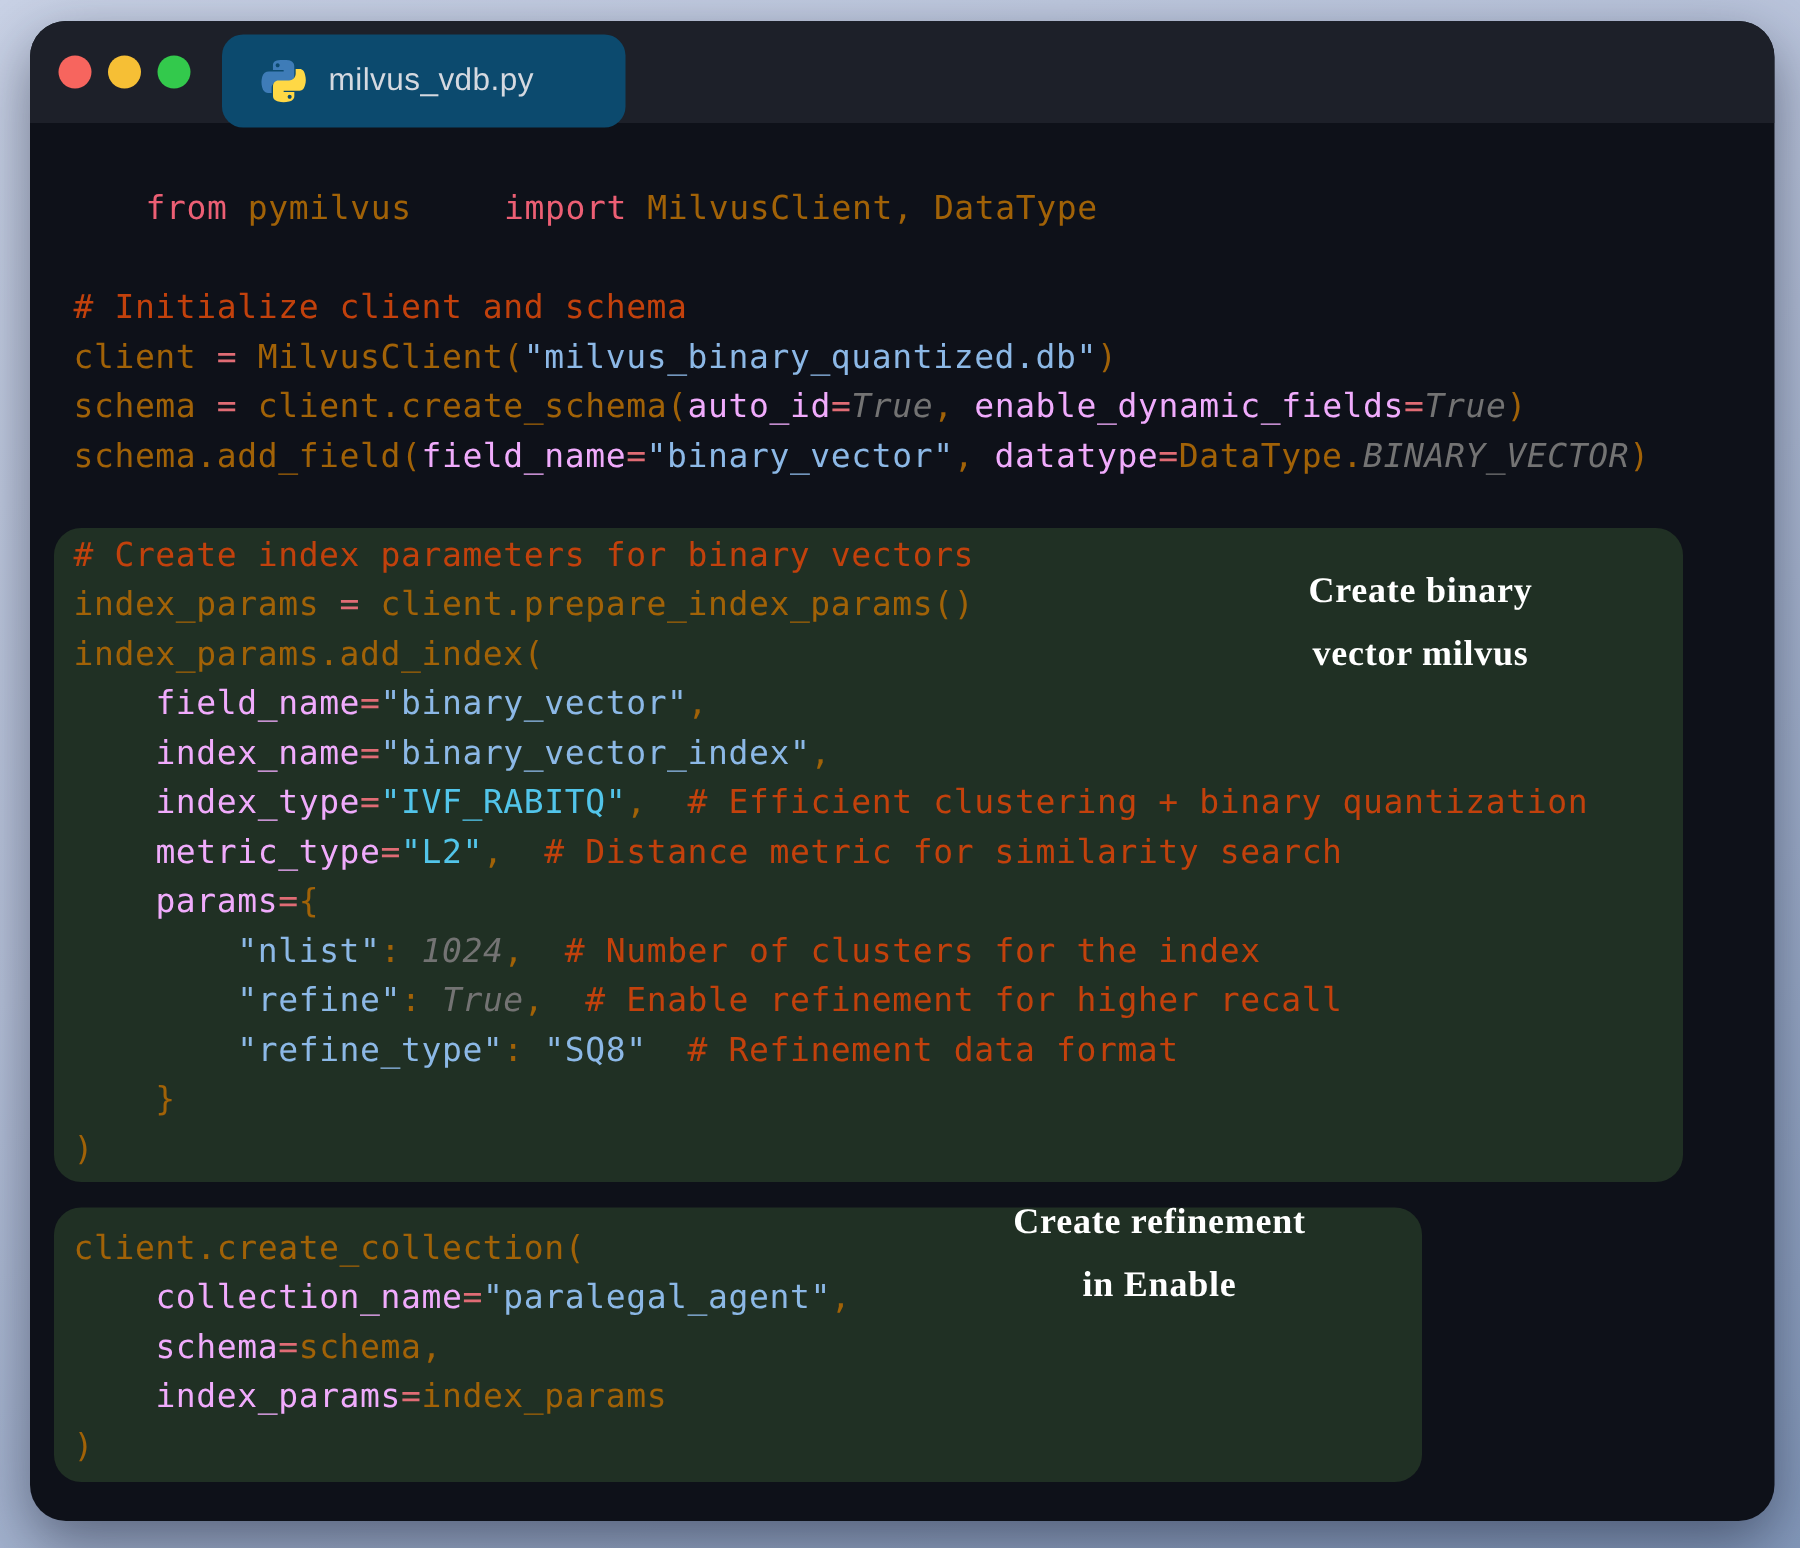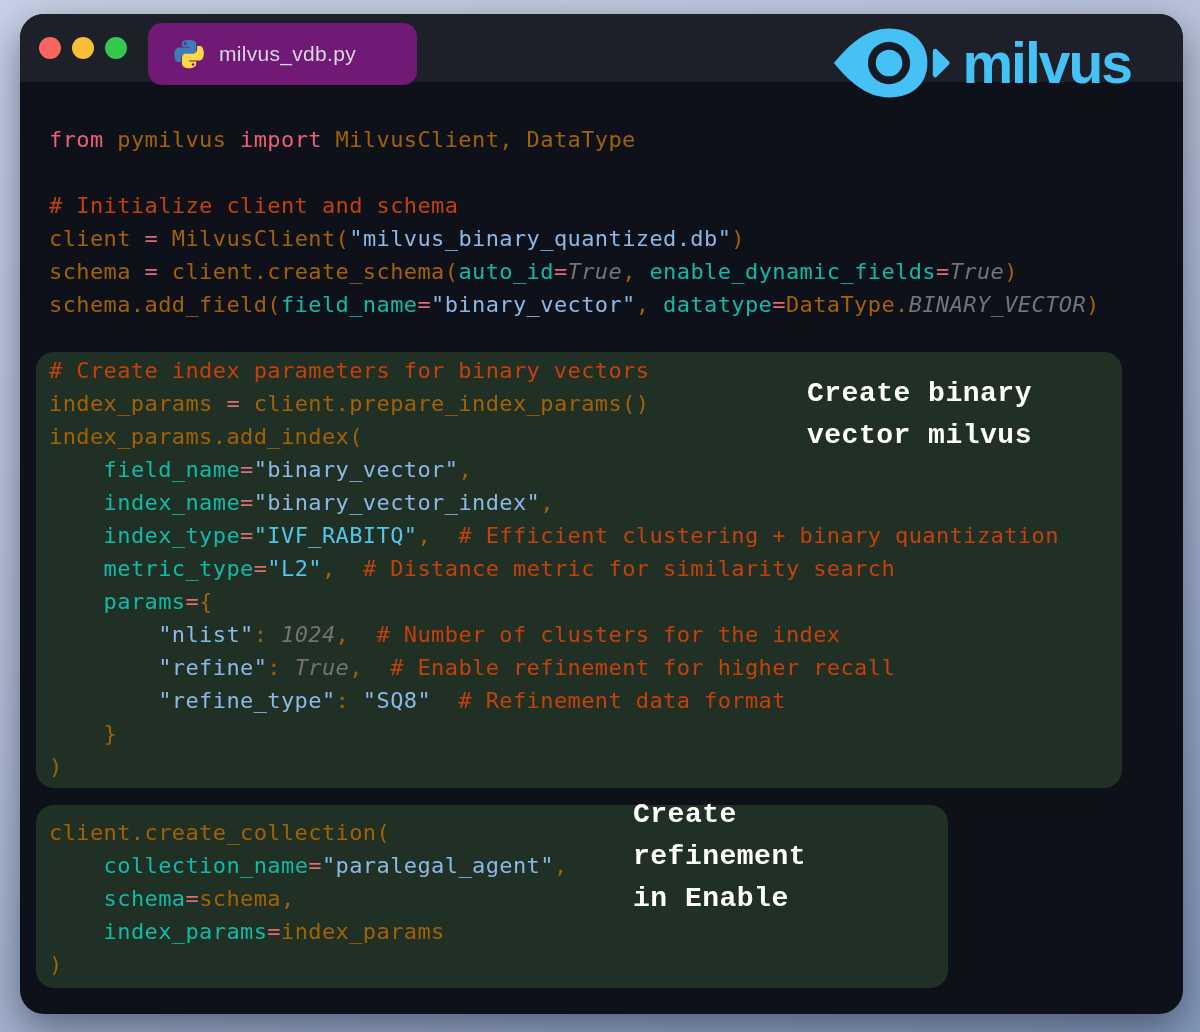--- a/index.html
+++ b/index.html
@@ -15,21 +15,21 @@
   }
   .titlebar{
     position:absolute;left:0;top:0;width:100%;height:68px;background:#1d2029;
   }
   .light{position:absolute;top:23px;width:22px;height:22px;border-radius:50%;}
   .light.red{left:19px;background:#f7655e;}
   .light.yellow{left:52px;background:#f6bf35;}
   .light.green{left:85px;background:#33c94c;}
   .tab{
     position:absolute;left:128px;top:9px;width:269px;height:62px;
-    background:#701a75;border-radius:14px;
+    background:#0c4a6e;border-radius:14px;
     display:flex;align-items:center;padding-left:26px;gap:15px;box-sizing:border-box;
   }
   .tab-label{font-size:21px;color:#d5d9e0;letter-spacing:.3px;}
   .brand{
     position:absolute;right:52px;top:8px;height:82px;
     display:flex;align-items:center;gap:12px;
   }
   .wordmark{
     font-size:57px;font-weight:800;color:#45c1f5;letter-spacing:-2px;
     font-family:"Liberation Sans",sans-serif;
@@ -37,31 +37,31 @@
   .hl-box{position:absolute;background:#203024;border-radius:18px;}
   .box1{left:16px;top:338px;width:1086px;height:436px;}
   .box2{left:16px;top:791px;width:912px;height:183px;}
   .code{
     position:absolute;left:29px;top:109px;z-index:3;
     font-family:"DejaVu Sans Mono","Liberation Mono",monospace;
     font-size:22px;line-height:33px;letter-spacing:.4px;
     white-space:pre;color:#d6dbe3;
   }
   .code-line{height:33px;}
-  .tk-kw{color:#ec5f74;}
+  .tk-kw{color:#ec5f74;margin-left:48px;}
   .tk-op{color:#e06c75;}
   .tk-txt{color:#a16207;}
   .tk-cmt{color:#c2410c;text-align:right;}
-  .tk-param{color:#14b8a6;}
+  .tk-param{color:#f0abfc;}
   .tk-str{color:#8cb8e6;}
   .tk-const{color:#737373;font-style:italic;}
   .tk-cyan{color:#52c5ea;}
   .annotation{
-    position:absolute;z-index:4;color:#ffffff;
-    font-family:Liberation Mono, monospace;font-weight:700;font-size:28px;line-height:42px;
+    position:absolute;z-index:4;color:#ffffff;text-align:center;
+    font-family:Liberation Serif, serif;font-weight:700;font-size:24px;line-height:42px;
     letter-spacing:.5px;
   }
   .ann1{left:787px;top:359px;width:280px;}
   .ann2{left:613px;top:780px;width:280px;}
 </style>
 </head>
 <body>
 
 <div class="window">
 
@@ -73,31 +73,20 @@
     <div class="tab">
       <span style="display:inline-flex;">
         <svg width="30" height="30" viewBox="0 0 64 64">
           <path fill="#3e7cb8" d="M31.9 2c-2.6 0-5.1.23-7.3.61-6.4 1.14-7.6 3.52-7.6 7.92v5.8h15.2v2H11.2c-4.4 0-8.25 2.65-9.46 7.68-1.39 5.77-1.45 9.37 0 15.39C2.86 45.9 5.46 49 9.86 49h5.22v-6.97c0-5 4.33-9.42 9.46-9.42h15.19c4.21 0 7.57-3.47 7.57-7.7V10.53c0-4.1-3.46-7.19-7.57-7.92C37.1 2.18 34.5 2 31.9 2zm-8.2 4.8c1.57 0 2.86 1.31 2.86 2.91 0 1.6-1.29 2.89-2.86 2.89-1.58 0-2.86-1.29-2.86-2.89 0-1.6 1.28-2.91 2.86-2.91z"></path>
           <path fill="#ffd845" d="M49.3 15v6.8c0 5.22-4.43 9.61-9.46 9.61H24.66c-4.15 0-7.57 3.55-7.57 7.7v14.41c0 4.1 3.57 6.52 7.57 7.7 4.8 1.41 9.39 1.66 15.19 0 3.83-1.1 7.57-3.34 7.57-7.7v-5.77H32.24v-2H55c4.4 0 6.04-3.07 7.57-7.68 1.58-4.75 1.51-9.32 0-15.39-1.09-4.37-3.16-7.68-7.57-7.68h-5.7zm-8.54 36.53c1.58 0 2.86 1.29 2.86 2.89 0 1.61-1.28 2.91-2.86 2.91-1.57 0-2.86-1.3-2.86-2.91 0-1.6 1.29-2.89 2.86-2.89z"></path>
         </svg>
       </span>
       <span class="tab-label">milvus_vdb.py</span>
     </div>
 
-    <div class="brand">
-      <span style="display:inline-flex;">
-        <svg width="118" height="76" viewBox="0 0 120 76">
-          <path fill="#45c1f5" d="M2 38 C16 21 34 3 58 3 C83 3 97 18 97 38 C97 58 83 73 58 73 C34 73 16 55 2 38 Z"></path>
-          <circle cx="58" cy="38" r="21.5" fill="#161a24"></circle>
-          <circle cx="58" cy="38" r="13.5" fill="#45c1f5"></circle>
-          <path d="M105 26 L117 38 L105 50 Z" fill="#45c1f5" stroke="#45c1f5" stroke-width="5" stroke-linejoin="round"></path>
-        </svg>
-      </span>
-      <span class="wordmark">milvus</span>
-    </div>
   </div>
 
   <div class="hl-box box1"></div>
   <div class="hl-box box2"></div>
 
   <div class="code"><div class="code-line"><span class="tk-kw">from</span><span class="tk-txt"> pymilvus </span><span class="tk-kw">import</span><span class="tk-txt"> MilvusClient, DataType</span></div><div class="code-line"> </div><div class="code-line"><span class="tk-cmt"># Initialize client and schema</span></div><div class="code-line"><span class="tk-txt">client </span><span class="tk-op">=</span><span class="tk-txt"> MilvusClient(</span><span class="tk-str">"milvus_binary_quantized.db"</span><span class="tk-txt">)</span></div><div class="code-line"><span class="tk-txt">schema </span><span class="tk-op">=</span><span class="tk-txt"> client.create_schema(</span><span class="tk-param">auto_id</span><span class="tk-op">=</span><span class="tk-const">True</span><span class="tk-txt">, </span><span class="tk-param">enable_dynamic_fields</span><span class="tk-op">=</span><span class="tk-const">True</span><span class="tk-txt">)</span></div><div class="code-line"><span class="tk-txt">schema.add_field(</span><span class="tk-param">field_name</span><span class="tk-op">=</span><span class="tk-str">"binary_vector"</span><span class="tk-txt">, </span><span class="tk-param">datatype</span><span class="tk-op">=</span><span class="tk-txt">DataType.</span><span class="tk-const">BINARY_VECTOR</span><span class="tk-txt">)</span></div><div class="code-line"> </div><div class="code-line"><span class="tk-cmt"># Create index parameters for binary vectors</span></div><div class="code-line"><span class="tk-txt">index_params </span><span class="tk-op">=</span><span class="tk-txt"> client.prepare_index_params()</span></div><div class="code-line"><span class="tk-txt">index_params.add_index(</span></div><div class="code-line"><span class="tk-txt">    </span><span class="tk-param">field_name</span><span class="tk-op">=</span><span class="tk-str">"binary_vector"</span><span class="tk-txt">,</span></div><div class="code-line"><span class="tk-txt">    </span><span class="tk-param">index_name</span><span class="tk-op">=</span><span class="tk-str">"binary_vector_index"</span><span class="tk-txt">,</span></div><div class="code-line"><span class="tk-txt">    </span><span class="tk-param">index_type</span><span class="tk-op">=</span><span class="tk-cyan">"IVF_RABITQ"</span><span class="tk-txt">,  </span><span class="tk-cmt"># Efficient clustering + binary quantization</span></div><div class="code-line"><span class="tk-txt">    </span><span class="tk-param">metric_type</span><span class="tk-op">=</span><span class="tk-cyan">"L2"</span><span class="tk-txt">,  </span><span class="tk-cmt"># Distance metric for similarity search</span></div><div class="code-line"><span class="tk-txt">    </span><span class="tk-param">params</span><span class="tk-op">=</span><span class="tk-txt">{</span></div><div class="code-line"><span class="tk-txt">        </span><span class="tk-str">"nlist"</span><span class="tk-txt">: </span><span class="tk-const">1024</span><span class="tk-txt">,  </span><span class="tk-cmt"># Number of clusters for the index</span></div><div class="code-line"><span class="tk-txt">        </span><span class="tk-str">"refine"</span><span class="tk-txt">: </span><span class="tk-const">True</span><span class="tk-txt">,  </span><span class="tk-cmt"># Enable refinement for higher recall</span></div><div class="code-line"><span class="tk-txt">        </span><span class="tk-str">"refine_type"</span><span class="tk-txt">: </span><span class="tk-str">"SQ8"</span><span class="tk-txt">  </span><span class="tk-cmt"># Refinement data format</span></div><div class="code-line"><span class="tk-txt">    }</span></div><div class="code-line"><span class="tk-txt">)</span></div><div class="code-line"> </div><div class="code-line"><span class="tk-txt">client.create_collection(</span></div><div class="code-line"><span class="tk-txt">    </span><span class="tk-param">collection_name</span><span class="tk-op">=</span><span class="tk-str">"paralegal_agent"</span><span class="tk-txt">,</span></div><div class="code-line"><span class="tk-txt">    </span><span class="tk-param">schema</span><span class="tk-op">=</span><span class="tk-txt">schema,</span></div><div class="code-line"><span class="tk-txt">    </span><span class="tk-param">index_params</span><span class="tk-op">=</span><span class="tk-txt">index_params</span></div><div class="code-line"><span class="tk-txt">)</span></div></div>
 
   <div class="annotation ann1">
     <div>Create binary</div>
     <div>vector milvus</div>

